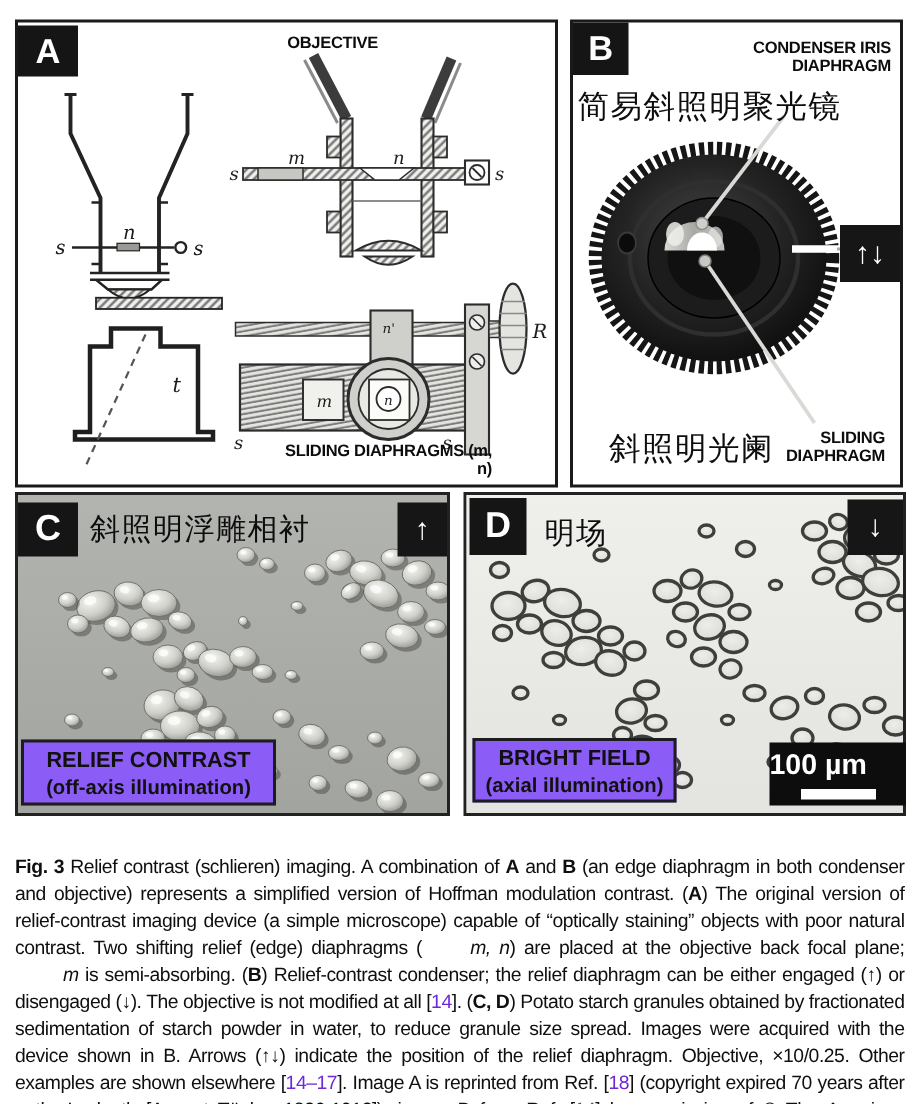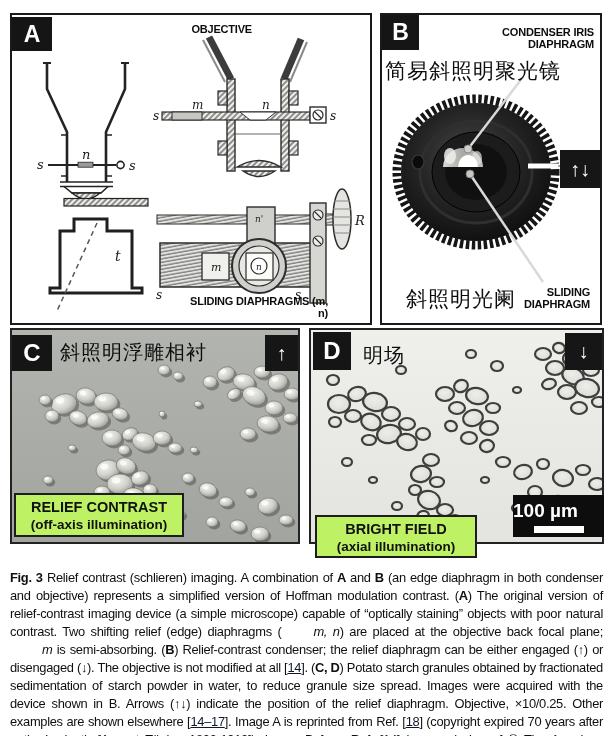--- a/index.html
+++ b/index.html
@@ -11,32 +11,32 @@
   #panel-c{left:10px;top:328px;width:290px;height:216px;border-color:#222;}
   #panel-d{left:309px;top:328px;width:295px;height:216px;border-color:#222;}
   .letterbox{position:absolute;background:#151515;color:#fff;font-weight:bold;
              display:flex;align-items:center;justify-content:center;z-index:5;}
   .zh{position:absolute;font-size:21px;letter-spacing:1px;color:#0d0d0d;z-index:4;white-space:nowrap;}
   .smallcap{position:absolute;font-weight:bold;font-size:11px;letter-spacing:-0.2px;
             line-height:11.5px;text-align:right;color:#0d0d0d;z-index:4;}
   .arrowbox{position:absolute;background:#161616;color:#fff;display:flex;align-items:center;
             justify-content:center;font-size:20px;z-index:6;}
   .micro{position:absolute;left:0;top:0;width:100%;height:100%;}
-  .tagbox{position:absolute;background:#bef264;border:2px solid #1d1d1d;text-align:center;
+  .tagbox{position:absolute;background:#8b5cf6;border:2px solid #1d1d1d;text-align:center;
           font-weight:bold;z-index:5;box-sizing:border-box;padding-top:3px;}
   .tagbox .l1{font-size:14.5px;line-height:18px;}
   .tagbox .l2{font-size:13.5px;line-height:17px;}
   .scalebox{position:absolute;background:#0d0d0d;z-index:5;text-align:left;}
   .scalebox .txt{color:#fff;font-weight:bold;font-size:19px;margin-top:5px;}
   .scalebox .bar{width:50px;height:7px;background:#fff;margin:4px auto 0 auto;}
   #caption{position:absolute;left:10px;top:556px;width:593px;font-size:12.9px;
            line-height:18px;letter-spacing:-0.3px;text-align:justify;color:#0f0f0f;}
   #caption .b{font-weight:bold;}
   #caption .i{font-style:italic;margin-left:32px;}
-  #caption .ref{color:#0f172a;text-decoration:underline;}
+  #caption .ref{color:#6d28d9;}
   svg text.ser{font-family:"DejaVu Serif","Liberation Serif",serif;font-style:italic;fill:#1c1c1c;}
 </style>
 </head>
 <body>
 
 <div class="page">
 
   <div class="panel" id="panel-a">
     <div class="letterbox" style="left:0;top:2px;width:40px;height:34px;font-size:23px;">
         <span>A</span>
@@ -453,21 +453,21 @@
           <ellipse cx="174" cy="150" rx="4" ry="3" fill="url(#gD)" stroke="#3e3e3c" stroke-width="2.2"></ellipse>
         </g>
     </svg>
     <div class="letterbox" style="left:2px;top:2px;width:38px;height:38px;font-size:24px;">
         <span>D</span>
       </div>
     <div class="zh" style="left:52px;top:12px;font-size:20px;">明场</div>
     <div class="arrowbox" style="left:254px;top:3px;width:37px;height:37px;">
         <span>↓</span>
       </div>
-    <div class="tagbox" style="left:4px;top:162px;width:162px;height:43px;margin-top:23px;">
+    <div class="tagbox" style="left:4px;top:162px;width:136px;height:43px;">
       <div class="l1">BRIGHT FIELD</div>
       <div class="l2">(axial illumination)</div>
     </div>
     <div class="scalebox" style="left:202px;top:165px;width:91px;height:42px;">
       <div class="txt">100 µm</div>
       <div class="bar"></div>
     </div>
   </div>
 
   <p id="caption"><span class="b">Fig. 3 </span><span>Relief contrast (schlieren) imaging. A combination of </span><span class="b">A</span><span> and </span><span class="b">B</span><span> (an edge diaphragm in both condenser and objective) represents a simplified version of Hoffman modulation contrast. (</span><span class="b">A</span><span>) The original version of relief-contrast imaging device (a simple microscope) capable of “optically staining” objects with poor natural contrast. Two shifting relief (edge) diaphragms (</span><span class="i">m, n</span><span>) are placed at the objective back focal plane; </span><span class="i">m</span><span> is semi-absorbing. (</span><span class="b">B</span><span>) Relief-contrast condenser; the relief diaphragm can be either engaged (↑) or disengaged (↓). The objective is not modified at all [</span><span class="ref">14</span><span>]. (</span><span class="b">C, D</span><span>) Potato starch granules obtained by fractionated sedimentation of starch powder in water, to reduce granule size spread. Images were acquired with the device shown in B. Arrows (↑↓) indicate the position of the relief diaphragm. Objective, ×10/0.25. Other examples are shown elsewhere [</span><span class="ref">14–17</span><span>]. Image A is reprinted from Ref. [</span><span class="ref">18</span><span>] (copyright expired 70 years after author’s death [August Töpler, 1836-1912]), image B from Ref. [</span><span class="ref">14</span><span>] by permission of © The American Physiological Society</span></p>

